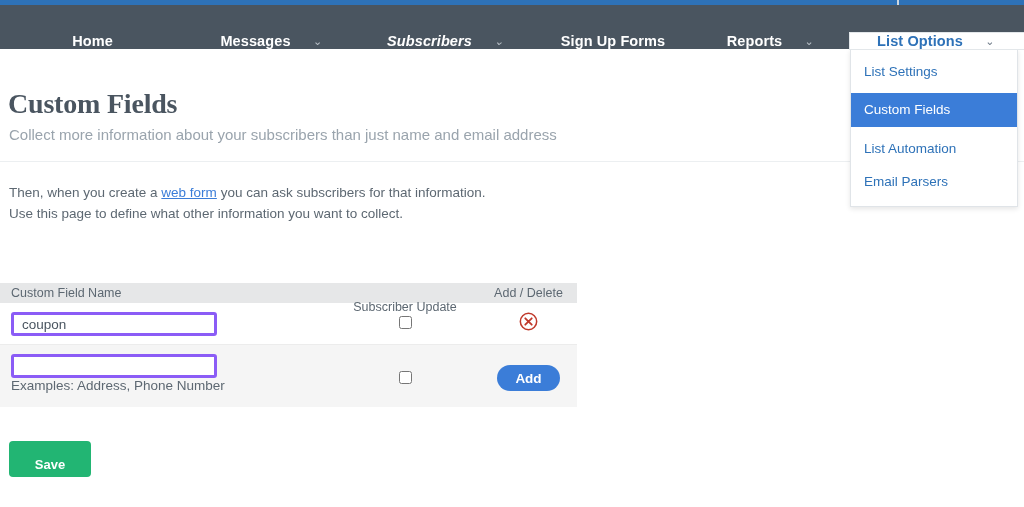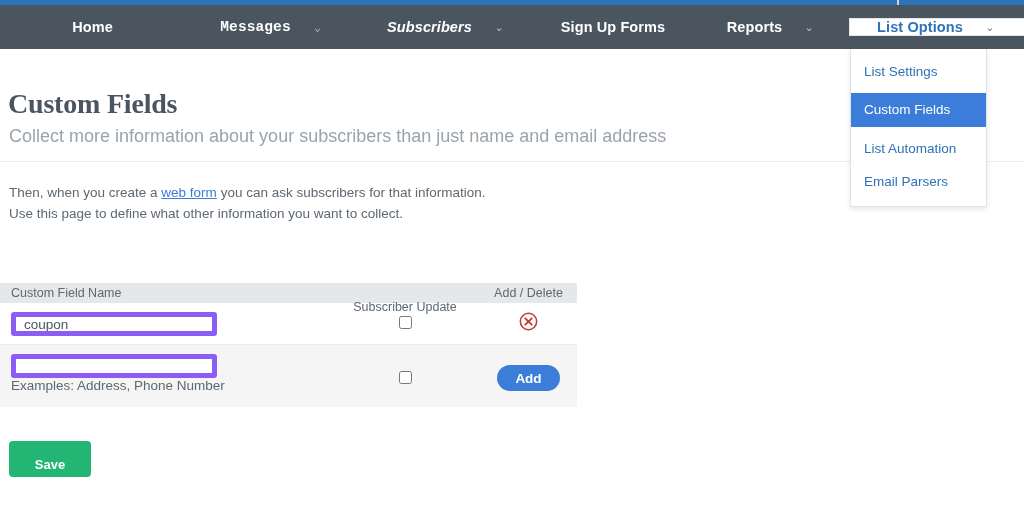--- a/index.html
+++ b/index.html
@@ -42,21 +42,21 @@
   }
 
   
   .navbar {
     position: absolute;
     top: 5px; left: 0;
     width: 1024px;
     height: 44px;
     background: #4a5560;
     display: flex;
-    align-items: center;
+    align-items: flex-end;
   }
   .nav-item {
     display: flex;
     align-items: center;
     justify-content: center;
     color: #ffffff;
     font-size: 14.5px;
     font-weight: bold;
     letter-spacing: .1px;
     cursor: pointer;
@@ -66,42 +66,42 @@
   .nav-caret {
     display: inline-block;
     width: 14px;
     text-align: center;
     margin-left: 20px;
     font-size: 11px;
     color: #b9c0c7;
     font-weight: normal;
   }
   .nav-home       { width: 185px; }
-  .nav-messages   { width: 175px; font-family: Liberation Mono, monospace; }
+  .nav-messages   { width: 175px; }
   .nav-subscribers{ width: 173px; font-style: italic; }
   .nav-signup     { width: 160px; }
   .nav-reports    { width: 157px; }
 
   
   .nav-item.open {
     width: 174px;
     background: #ffffff;
     color: #2e72b8;
     box-shadow: 0 0 0 1px #e3e7ea;
     z-index: 6;
     position: relative;
   }
   .nav-item.open .nav-caret { color: #6d7a87; }
 
   
   .dropdown {
     position: absolute;
     top: 49px;
     left: 850px;
-    width: 137px;
+    width: 168px;
     background: #ffffff;
     border: 1px solid #e0e4e8;
     border-top: none;
     box-shadow: 0 2px 5px rgba(0,0,0,.10);
     z-index: 5;
     padding: 6px 0 8px 0;
     box-sizing: border-box;
   }
   .dd-item {
     height: 33px;
@@ -135,21 +135,21 @@
     font-size: 28px;
     font-weight: bold;
     color: #4a5560;
     letter-spacing: -0.2px;
     margin: 0;
   }
   .page-subtitle {
     position: absolute;
     left: 9px;
     top: 77px;
-    font-size: 18px;
+    font-size: 15px;
     color: #9aa4ad;
   }
   .divider {
     position: absolute;
     left: 0;
     top: 112px;
     width: 1024px;
     height: 1px;
     background: #eceff1;
   }
@@ -202,21 +202,21 @@
   .td-name   { width: 330px; padding: 9px 0 0 11px; box-sizing: border-box; }
   .td-update { width: 150px; display: flex; justify-content: center; padding-top: 13px; box-sizing: border-box; }
   .td-adddel { width: 97px;  display: flex; justify-content: center; padding-top: 9px; box-sizing: border-box; }
   .trow.alt .td-update { padding-top: 26px; }
   .trow.alt .td-adddel { padding-top: 20px; }
 
   .field-input {
     width: 206px;
     height: 24px;
     padding: 0 8px;
-    border: 5px solid #8b5cf6;
+    border: 3px solid #8b5cf6;
     border-radius: 3px;
     font-family: "Liberation Sans", sans-serif;
     font-size: 13.5px;
     color: #4a5560;
     background: #ffffff;
     box-sizing: border-box;
     outline: none;
   }
   .examples {
     font-size: 13.5px;

